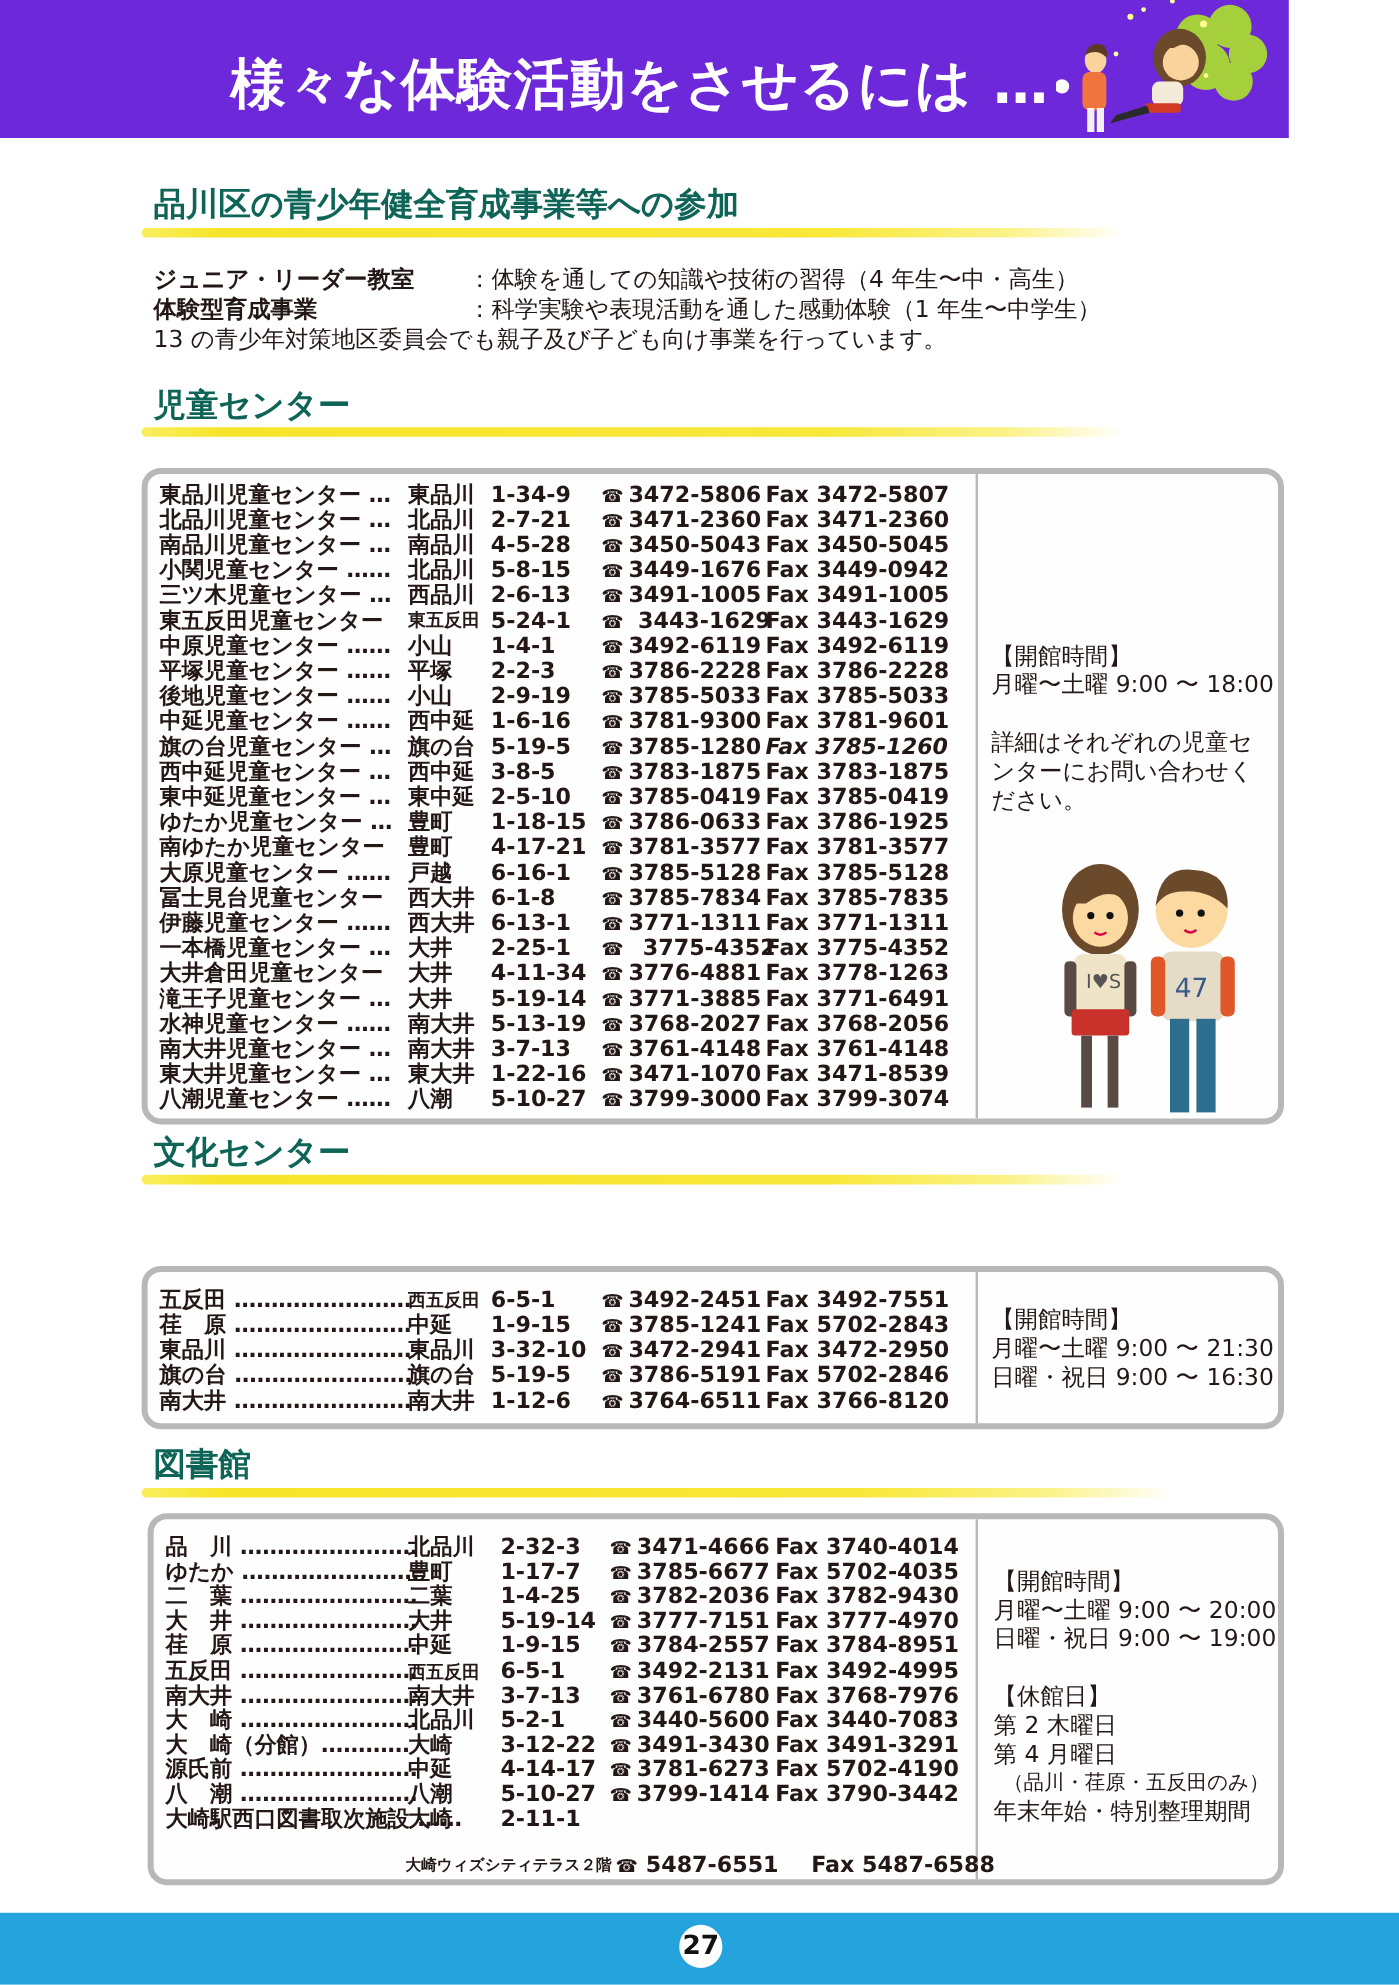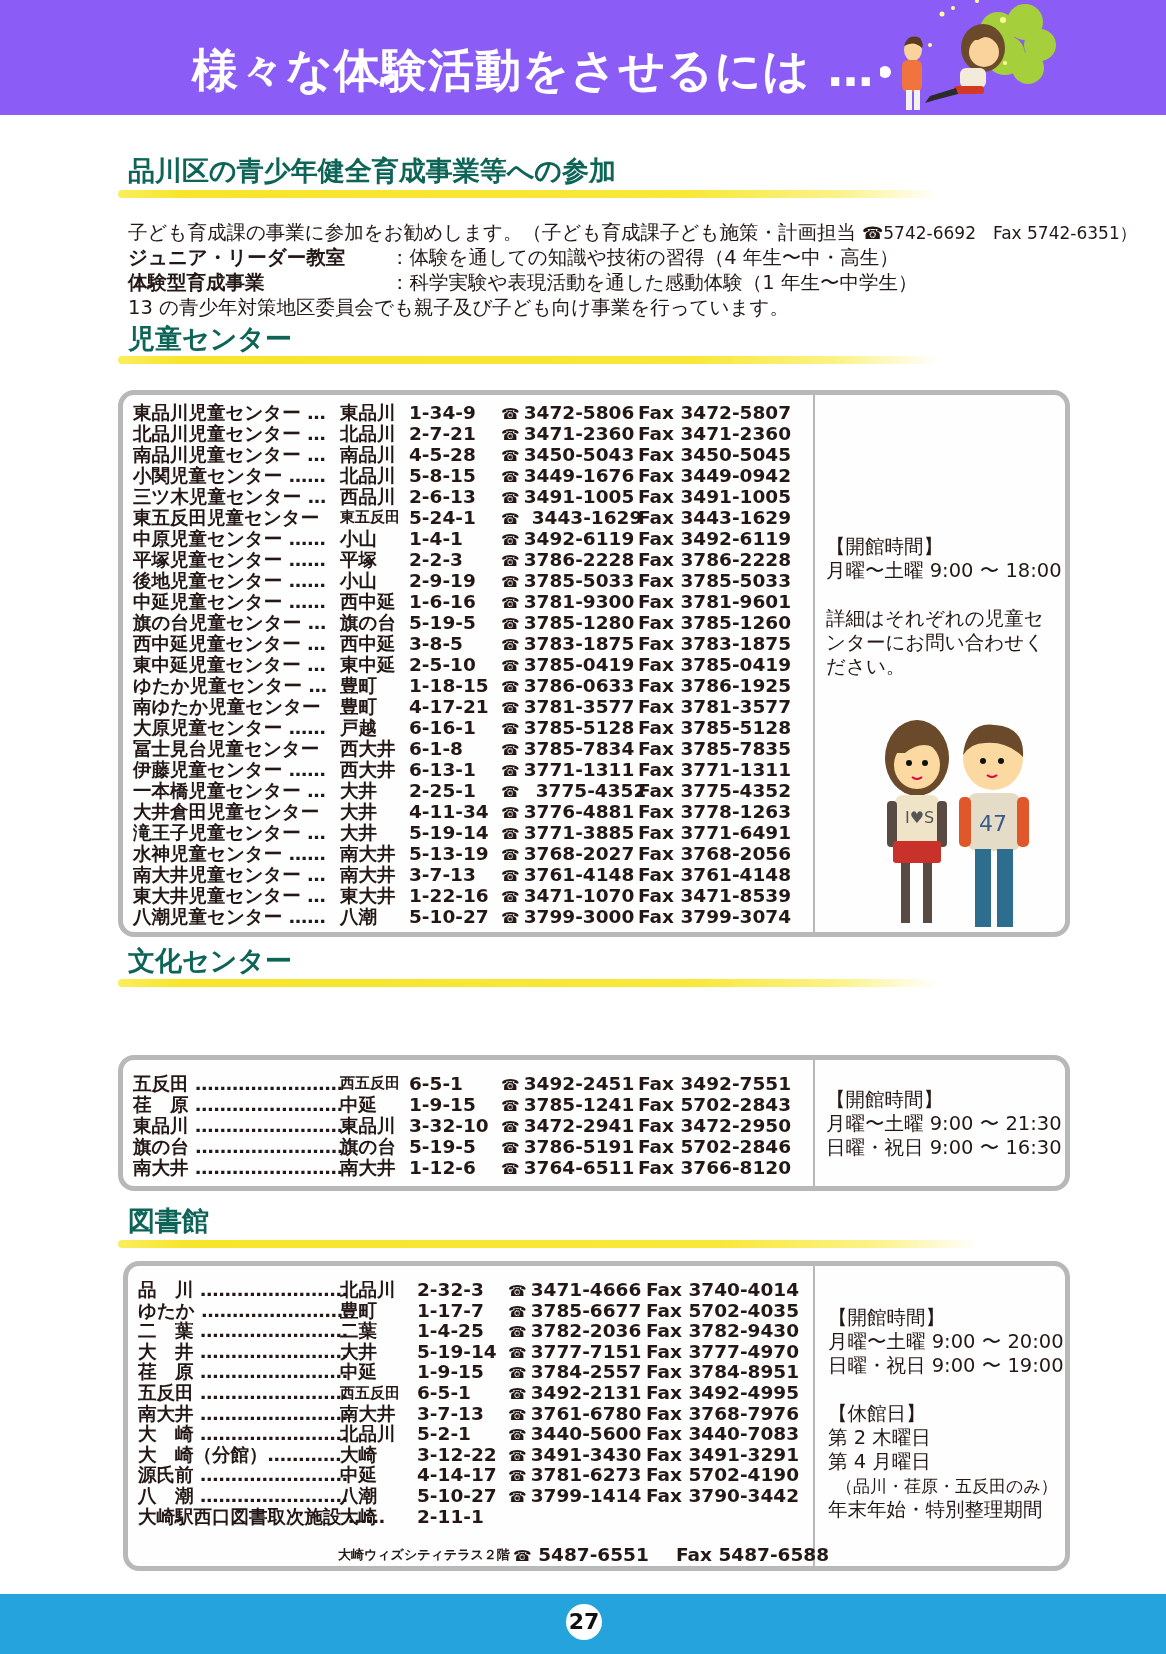--- a/index.html
+++ b/index.html
@@ -1,19 +1,19 @@
 <!DOCTYPE html>
 <html><head>
 <meta charset="utf-8">
 <style>
   * { box-sizing: border-box; margin: 0; padding: 0; }
   html, body { width: 1166px; height: 1654px; background: #ffffff; overflow: hidden; }
   body { position: relative; font-family: "DejaVu Sans", sans-serif; color: #231815; }
 
-  .top-banner { position: absolute; left: 0; top: 0; width: 1166px; height: 115px; background: #8b5cf6; }
+  .top-banner { position: absolute; left: 0; top: 0; width: 1074px; height: 115px; background: #6d28d9; }
   .top-banner .title { position: absolute; left: 192px; top: 40px; font-size: 46px; font-weight: bold; color: #ffffff; letter-spacing: 1px; white-space: nowrap; line-height: 60px; }
   .banner-illust { position: absolute; left: 880px; top: 0; width: 200px; height: 115px; }
 
   .section-heading { position: absolute; left: 128px; font-weight: bold; color: #0e6457; white-space: nowrap; font-size: 27px; line-height: 34px; }
   .brush { position: absolute; left: 118px; height: 8px; background: linear-gradient(90deg, rgba(248,232,40,0.75) 0%, #f6e52a 8%, #f8e83a 70%, rgba(248,232,40,0.55) 88%, rgba(248,232,40,0) 100%); border-radius: 4px; }
 
   .intro { position: absolute; left: 128px; top: 220px; width: 960px; font-size: 19.5px; line-height: 25px; color: #231815; }
   .intro .line { white-space: nowrap; height: 25px; }
   .intro .bold { font-weight: bold; display: inline-block; width: 262px; }
   .intro .contact { font-size: 17px; }
@@ -70,24 +70,20 @@
     <rect x="74" y="86" width="30" height="8" rx="3" fill="#d23a25"></rect>
     <path d="M76 88 L50 96 L45 103 L55 100 L78 94Z" fill="#2a2a2a"></path>
   </svg>
 </div>
 
 <div class="section-heading" style="top:154px;">品川区の青少年健全育成事業等への参加</div>
 <div class="brush" style="top:190px; width:820px;"></div>
 
 <div class="intro">
   <div class="line">
-    <span>子ども育成課の事業に参加をお勧めします。（子ども育成課子ども施策・計画担当</span>
-    <span class="contact">☎5742-6692　Fax 5742-6351）</span>
-  </div>
-  <div class="line">
     <span class="bold">ジュニア・リーダー教室</span><span>：体験を通しての知識や技術の習得（4 年生〜中・高生）</span>
   </div>
   <div class="line">
     <span class="bold">体験型育成事業</span><span>：科学実験や表現活動を通した感動体験（1 年生〜中学生）</span>
   </div>
   <div class="line">13 の青少年対策地区委員会でも親子及び子ども向け事業を行っています。</div>
 </div>
 
 <div class="section-heading" style="top:322px;">児童センター</div>
 <div class="brush" style="top:356px; width:820px;"></div>
@@ -163,21 +159,21 @@
         <span style="left: 207px;">西中延</span>
         <span style="left: 276px;">1-6-16</span>
         <span style="left: 368px;"><span class="phone-icon" style="position: static;">☎</span><span style="position: static; margin-left: 4px;">3781-9300</span></span>
         <span style="left: 505px;">Fax 3781-9601</span>
       </div>
       <div class="row" style="height: 21px; line-height: 21px;">
         <span style="left: 0px;">旗の台児童センター …</span>
         <span style="left: 207px;">旗の台</span>
         <span style="left: 276px;">5-19-5</span>
         <span style="left: 368px;"><span class="phone-icon" style="position: static;">☎</span><span style="position: static; margin-left: 4px;">3785-1280</span></span>
-        <span style="left: 505px;">Fax 3785-1260</span>
+        <span style="left: 505px; font-style: italic;">Fax 3785-1260</span>
       </div>
       <div class="row" style="height: 21px; line-height: 21px;">
         <span style="left: 0px;">西中延児童センター …</span>
         <span style="left: 207px;">西中延</span>
         <span style="left: 276px;">3-8-5</span>
         <span style="left: 368px;"><span class="phone-icon" style="position: static;">☎</span><span style="position: static; margin-left: 4px;">3783-1875</span></span>
         <span style="left: 505px;">Fax 3783-1875</span>
       </div>
       <div class="row" style="height: 21px; line-height: 21px;">
         <span style="left: 0px;">東中延児童センター …</span>

